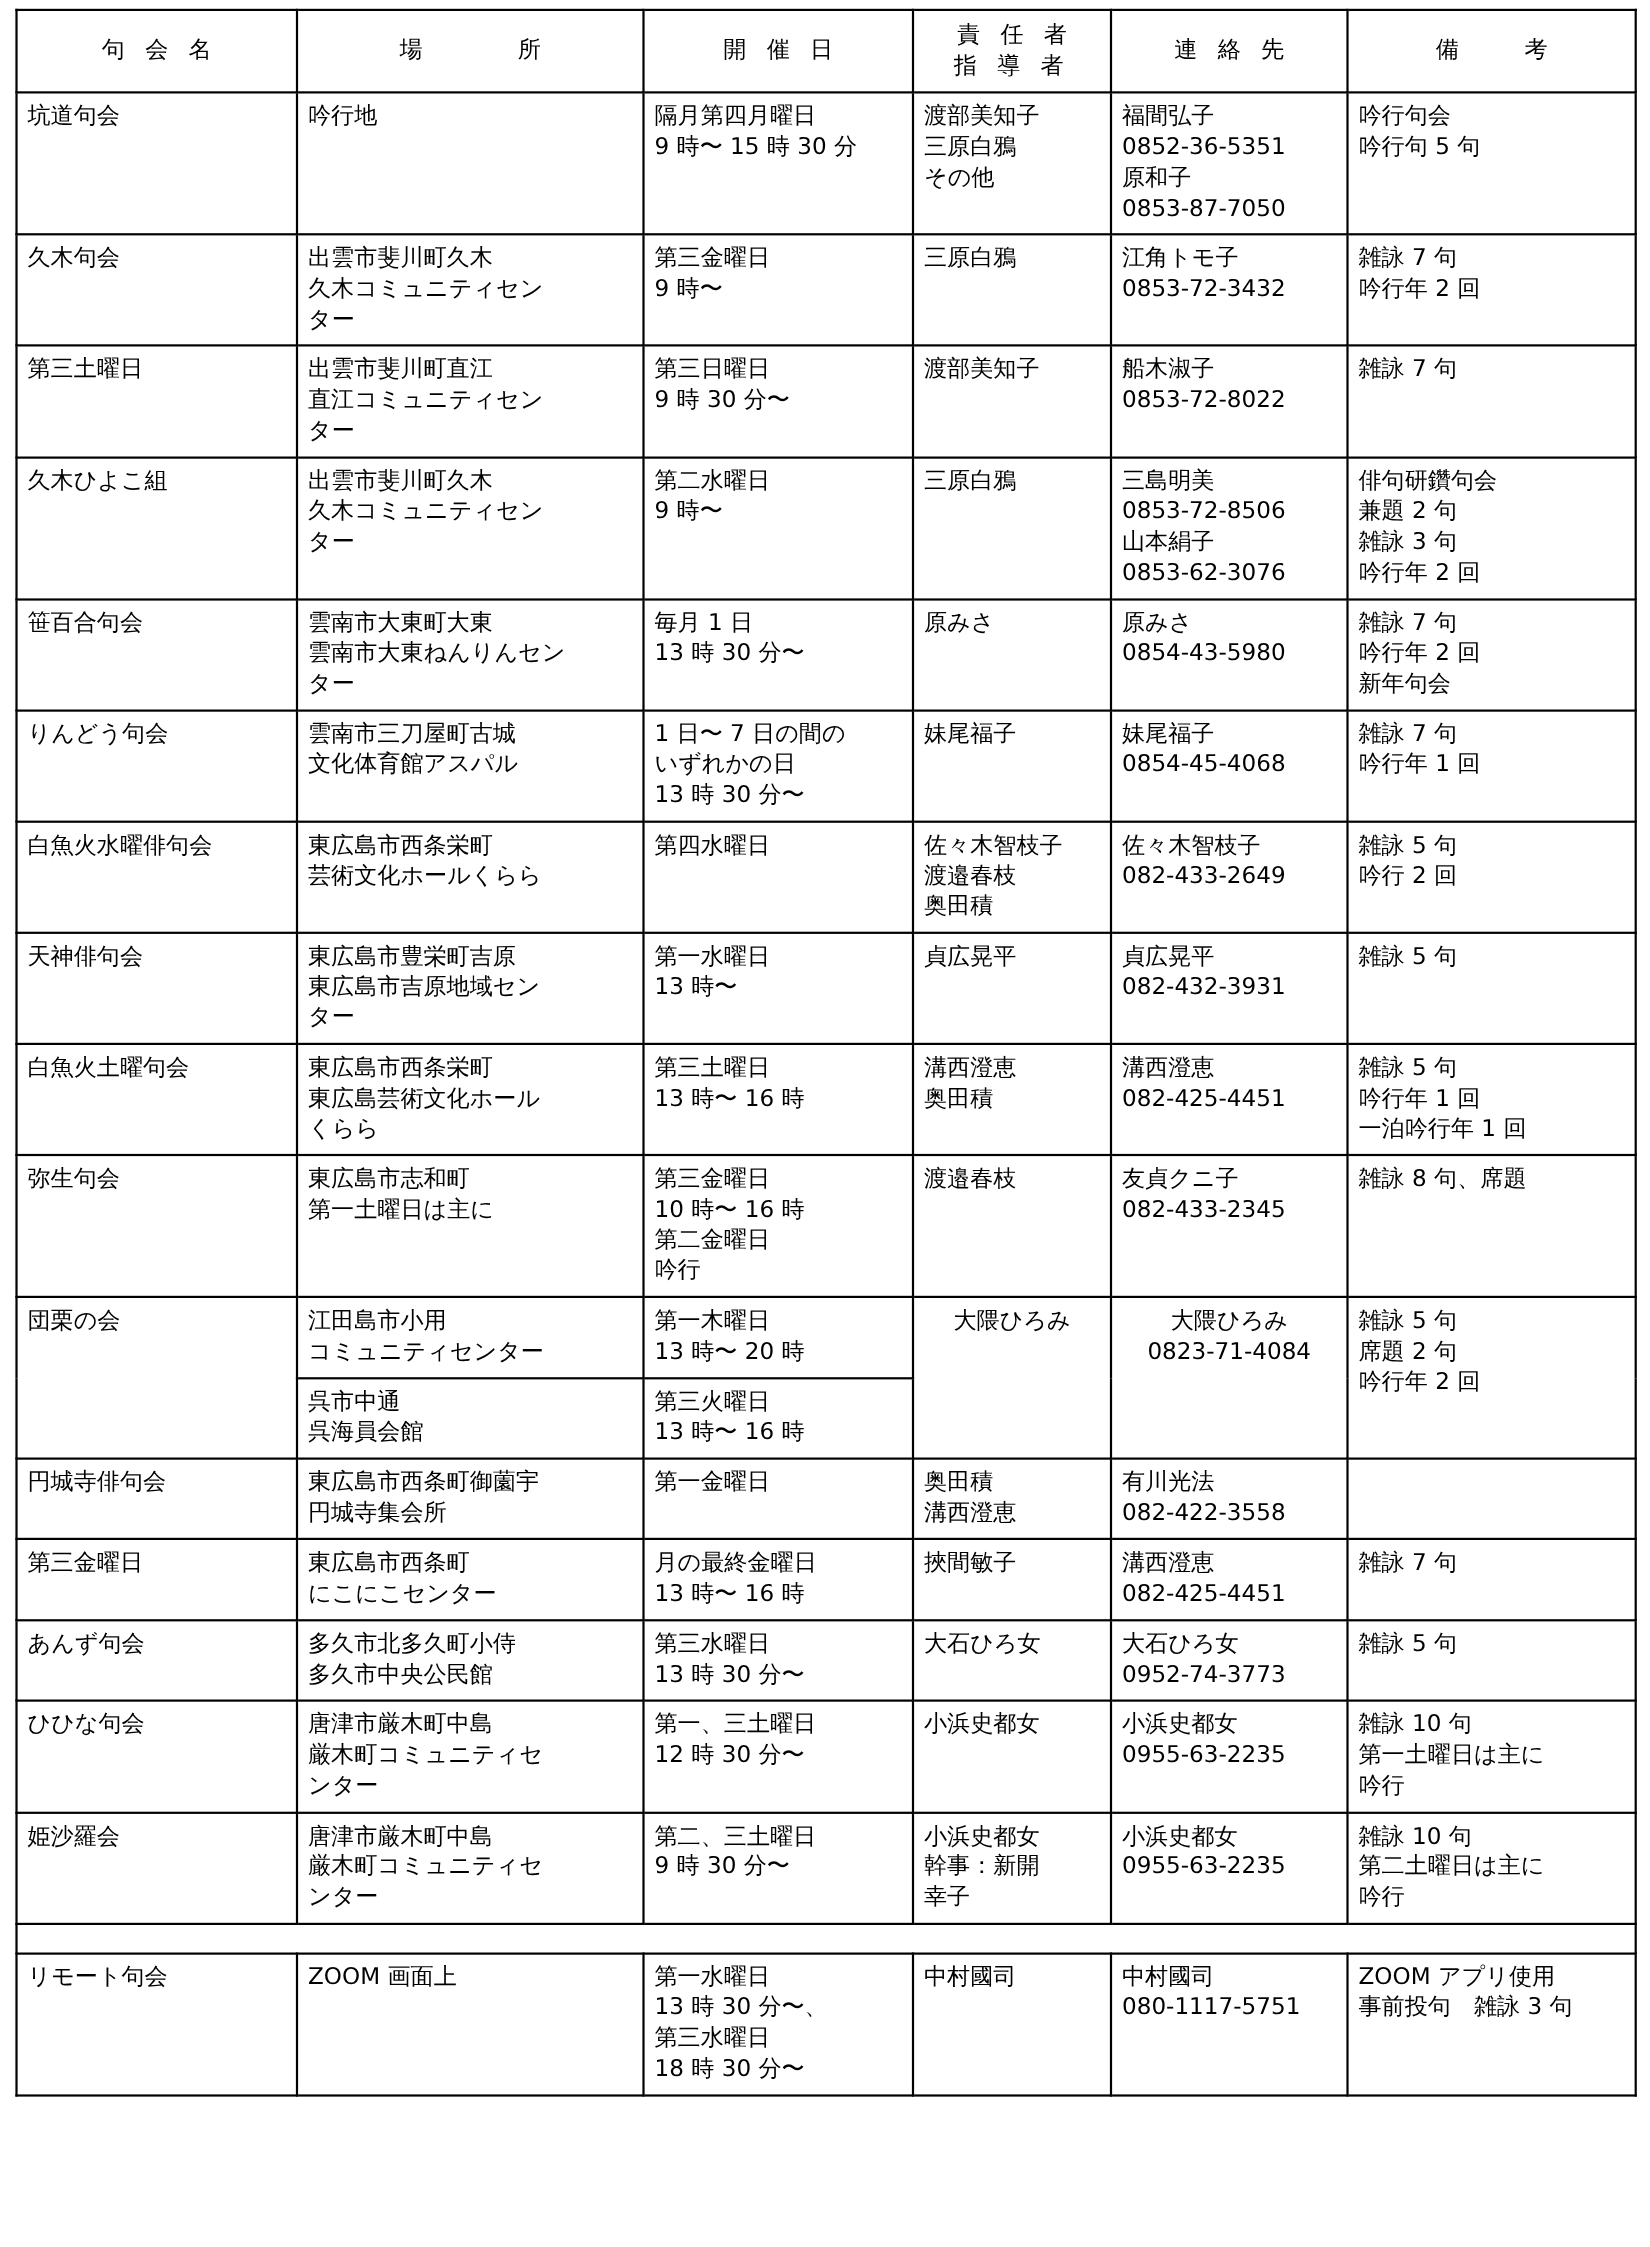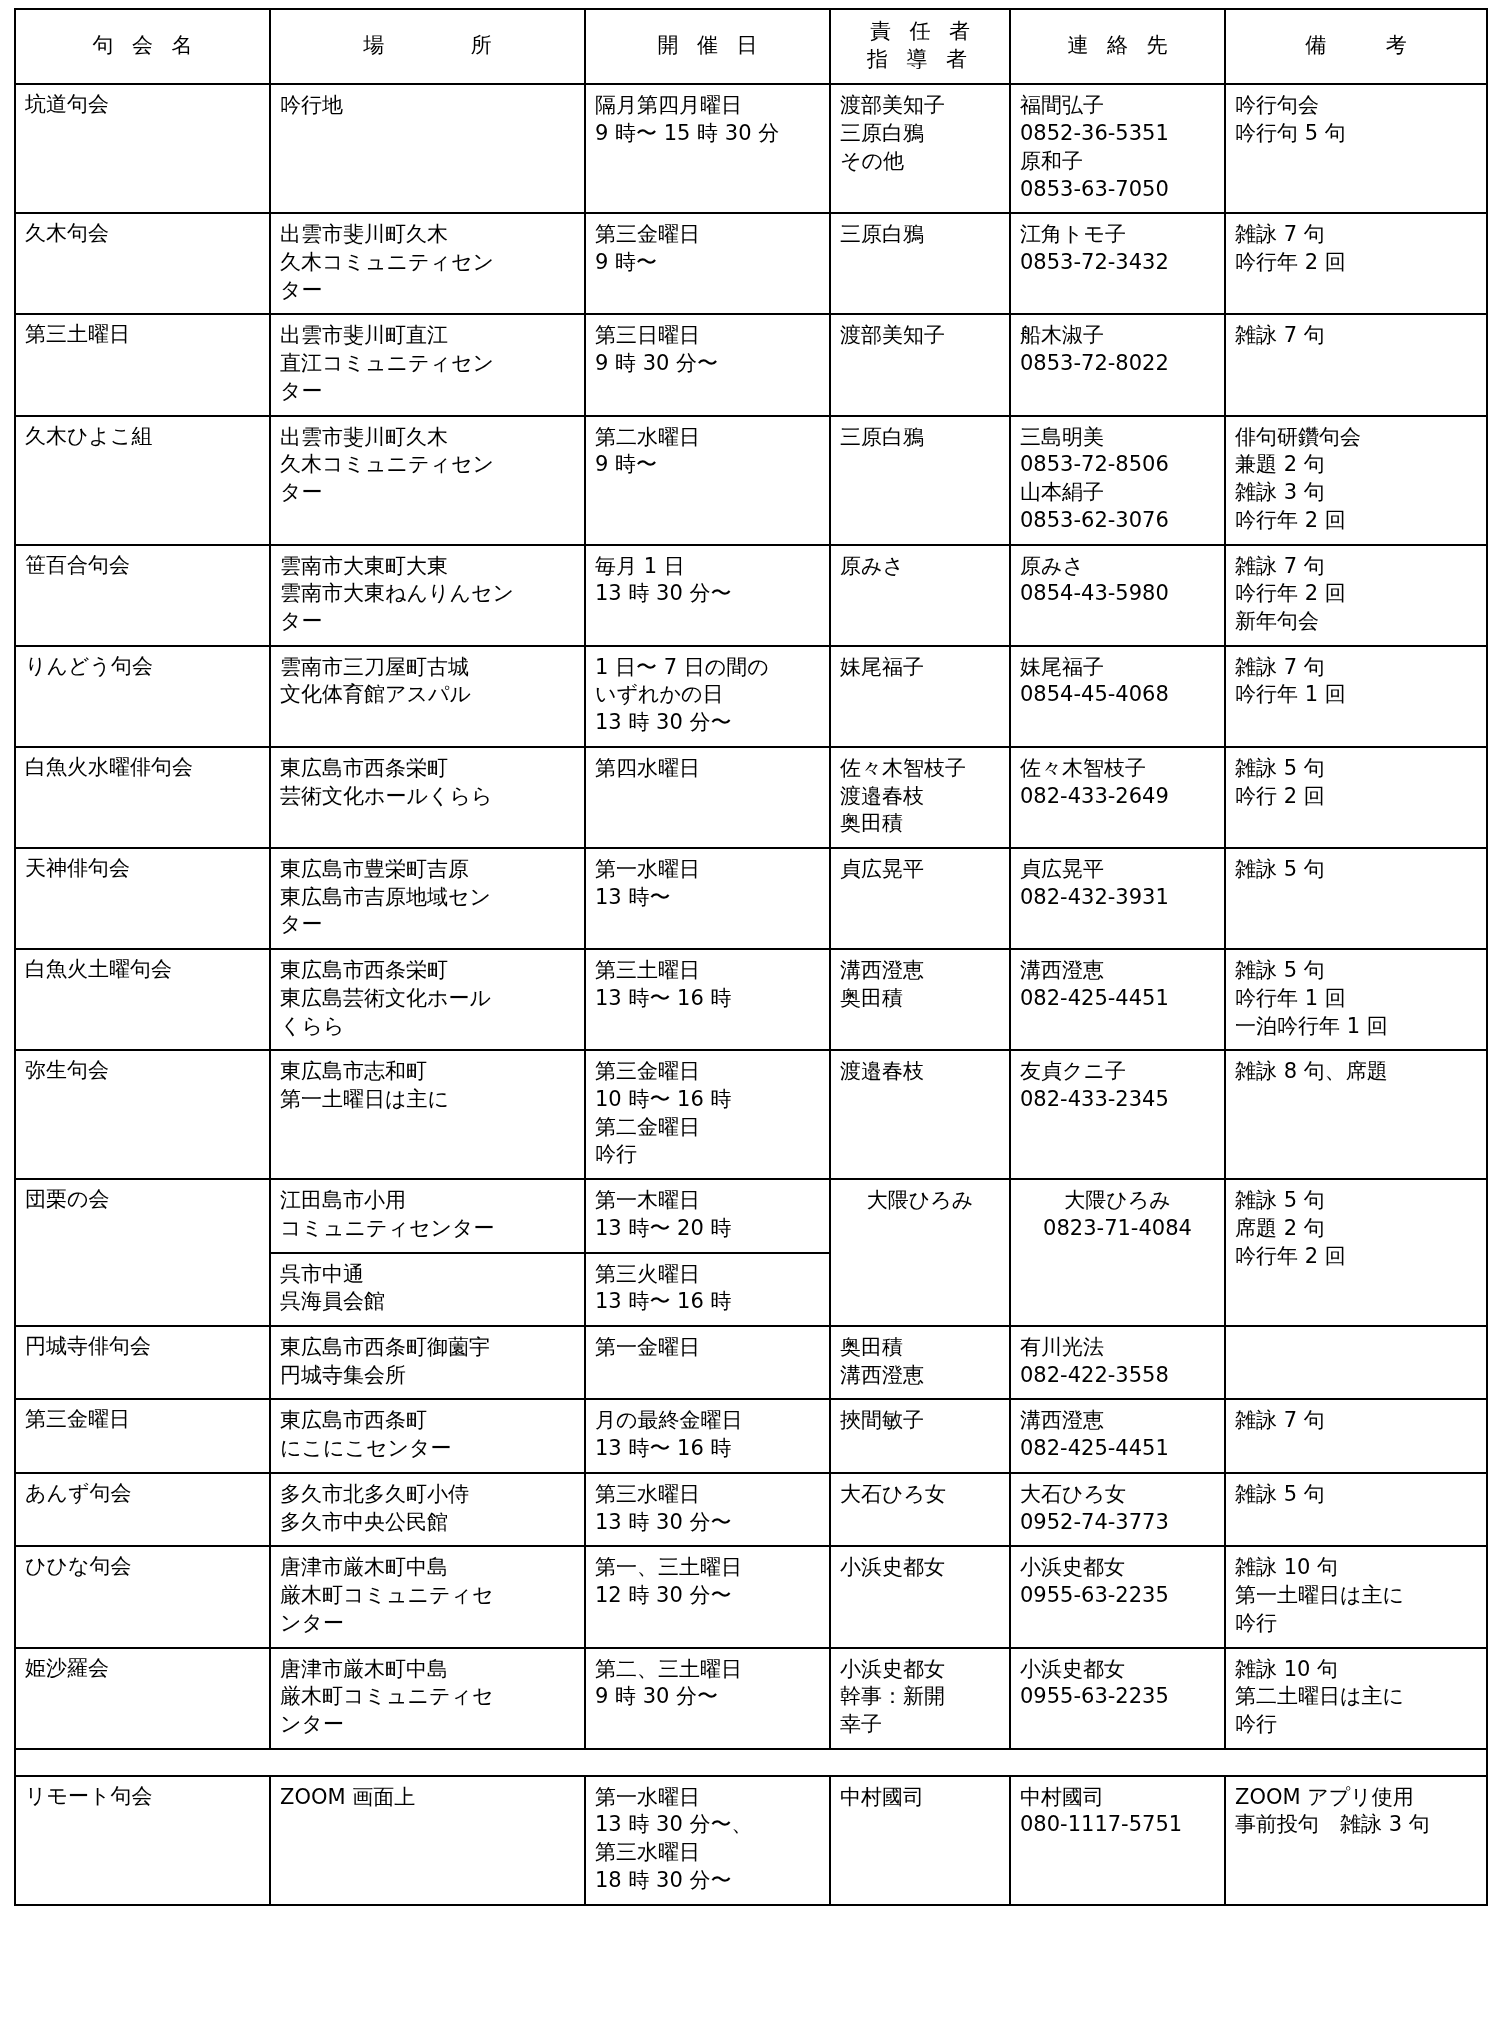--- a/index.html
+++ b/index.html
@@ -44,21 +44,20 @@
   table.kukai thead th {
     text-align: center;
     vertical-align: middle;
     padding: 8px 4px 10px 4px;
     font-weight: normal;
     letter-spacing: 0.28em;
     text-indent: 0.28em;
   }
   td.cell-name {
     vertical-align: middle;
-    font-family: Liberation Mono, monospace;
   }
   td.cell-mid {
     vertical-align: middle;
     text-align: center;
   }
   tbody tr td { height: 1px; }
   .sep-row td {
     border: none;
     height: 9px;
     padding: 0;
@@ -93,21 +92,21 @@
           <td class="cell-name">坑道句会</td>
           <td>吟行地</td>
           <td>隔月第四月曜日
 9 時〜 15 時 30 分</td>
           <td>渡部美知子
 三原白鴉
 その他</td>
           <td>福間弘子
 0852-36-5351
 原和子
-0853-63-7050</td>
+0853-87-7050</td>
           <td>吟行句会
 吟行句 5 句</td>
         </tr>
         <tr>
           <td class="cell-name">久木句会</td>
           <td>出雲市斐川町久木
 久木コミュニティセン
 ター</td>
           <td>第三金曜日
 9 時〜</td>

